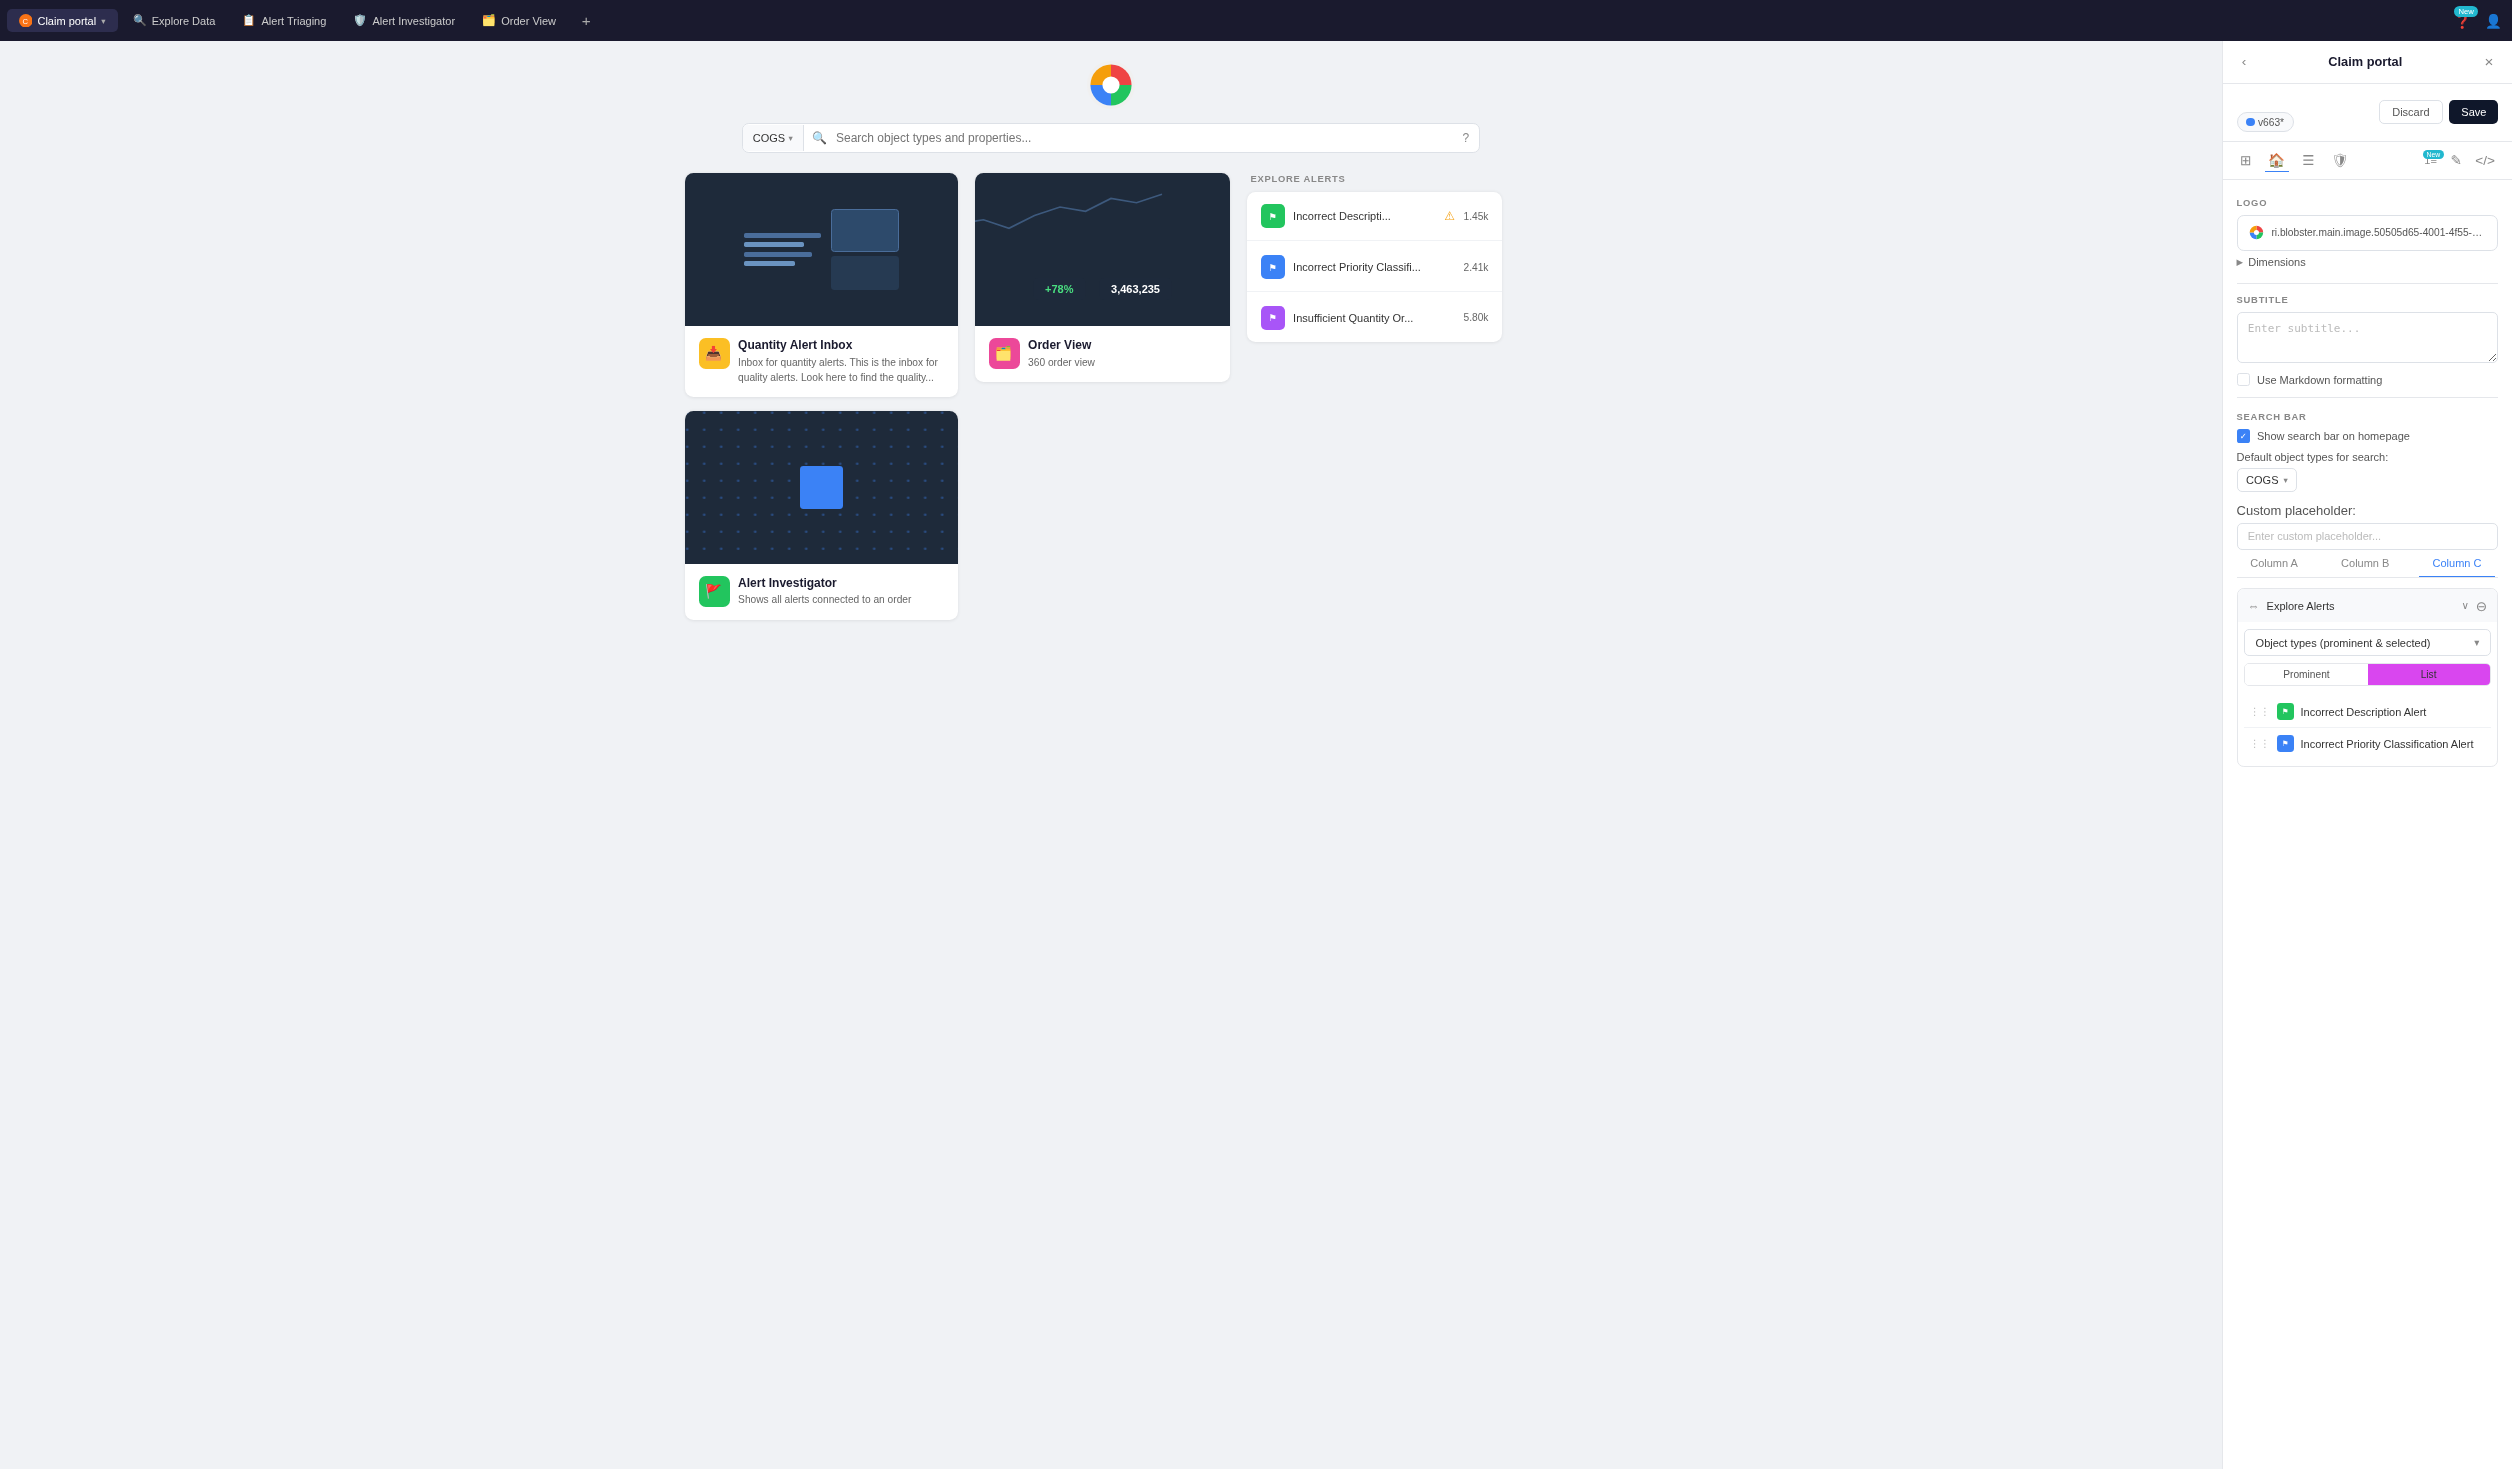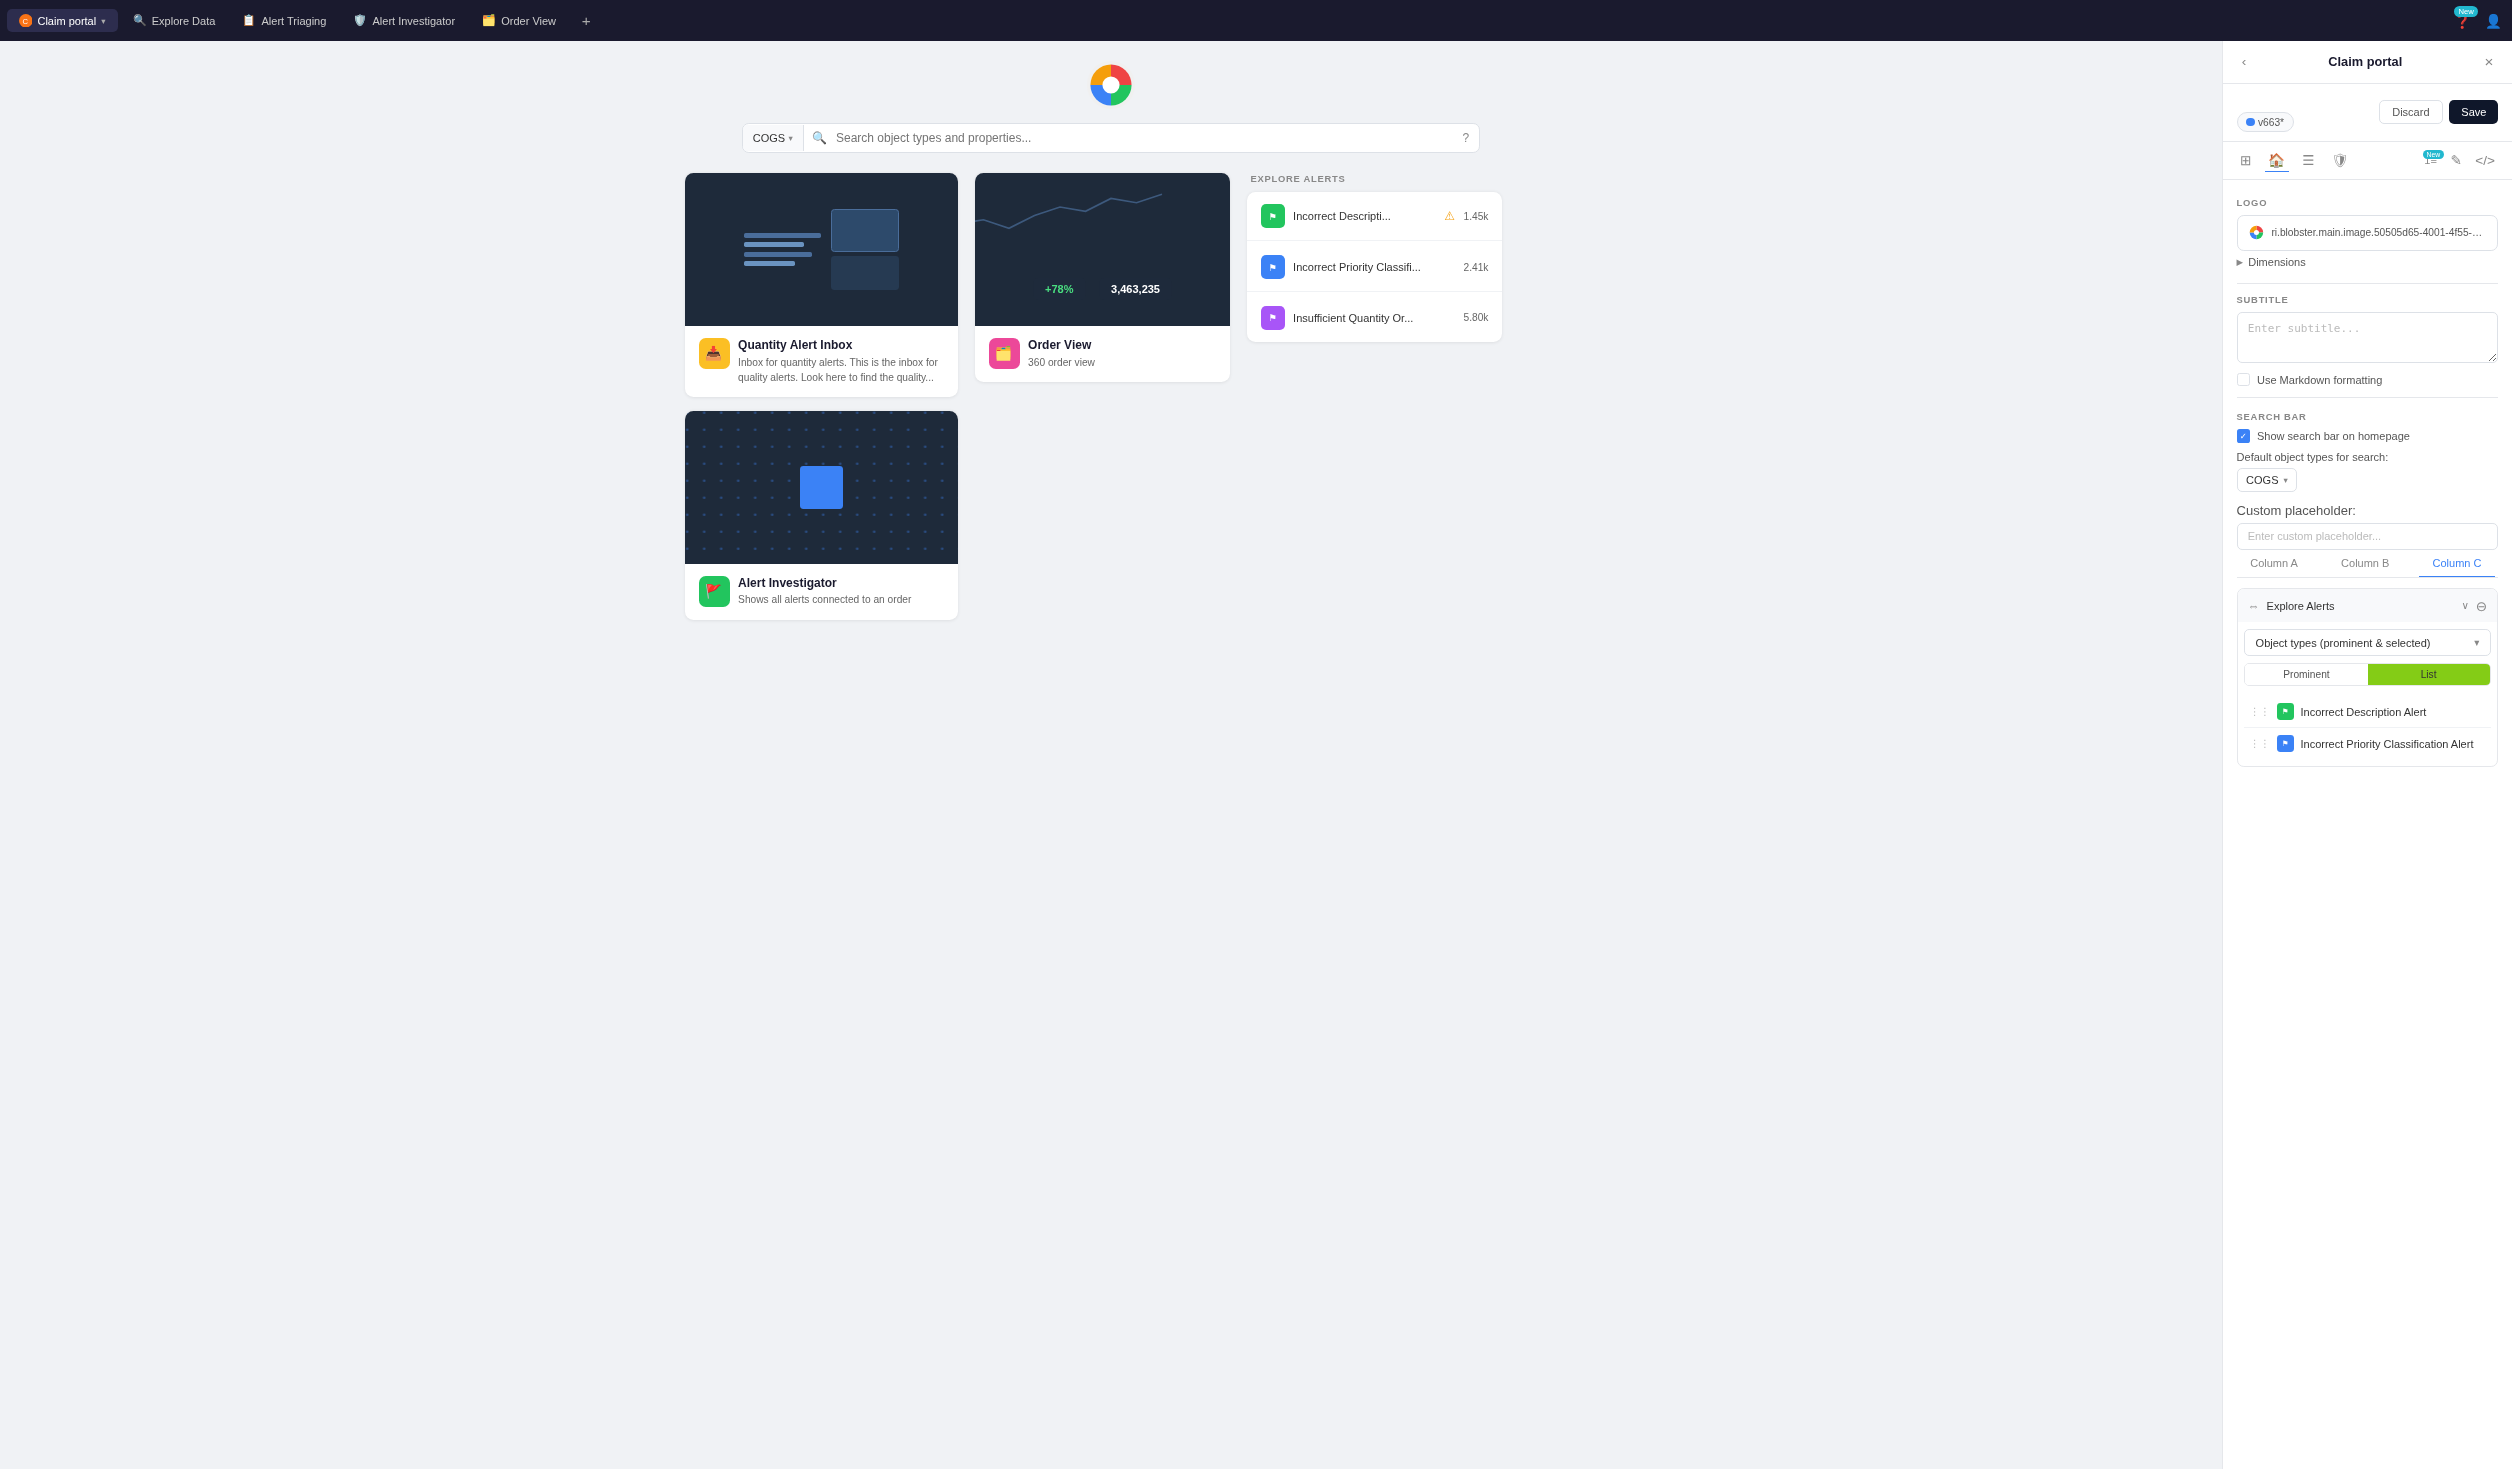--- a/index.html
+++ b/index.html
@@ -119,21 +119,21 @@
     .explore-section { margin-top: 10.2px; border: 0.9px solid #e5e7eb; border-radius: 6.8px; overflow: hidden; }
     .explore-header { display: flex; align-items: center; padding: 8.5px 10.2px; gap: 6.8px; background: #f8f9fb; }
     .explore-arrows { color: #888; font-size: 12px; }
     .explore-title { flex: 1; font-size: 11px; color: #333; font-weight: 500; }
     .explore-chevron { color: #888; font-size: 10.2px; cursor: pointer; }
     .explore-minus { color: #888; font-size: 13.6px; cursor: pointer; }
     .obj-type-select { margin: 6.8px; }
     .obj-select-box { display: flex; align-items: center; justify-content: space-between; border: 0.9px solid #dde1e7; border-radius: 5.1px; padding: 6.8px 10.2px; font-size: 11px; color: #333; cursor: pointer; gap: 20px; }
     .prominent-list-tabs { display: flex; margin: 6.8px; border: 0.9px solid #e5e7eb; border-radius: 5.1px; overflow: hidden; }
     .prom-tab { flex: 1; text-align: center; padding: 5.1px; font-size: 10.2px; cursor: pointer; color: #555; background: #fff; }
-    .prom-tab.active { background: #84cc16; font-weight: 500; color: #333; }
+    .prom-tab.active { background: #d946ef; font-weight: 500; color: #333; }
     .alert-list-items { padding: 3.4px 6.8px 6.8px; }
     .alert-list-item { display: flex; align-items: center; gap: 6.8px; padding: 6.8px 5.1px; border-bottom: 0.9px solid #f0f2f5; font-size: 11px; color: #333; }
     .alert-list-item:last-child { border-bottom: none; }
     .drag-dots { color: #bbb; font-size: 10.2px; }
     .alert-flag-small { width: 17px; height: 17px; border-radius: 3.4px; display: flex; align-items: center; justify-content: center; font-size: 8.5px; }
     .alert-flag-small.green { background: #22c55e; }
     .alert-flag-small.blue { background: #3b82f6; }
 
     
     .color-wheel { width: 48px; height: 48px; }

